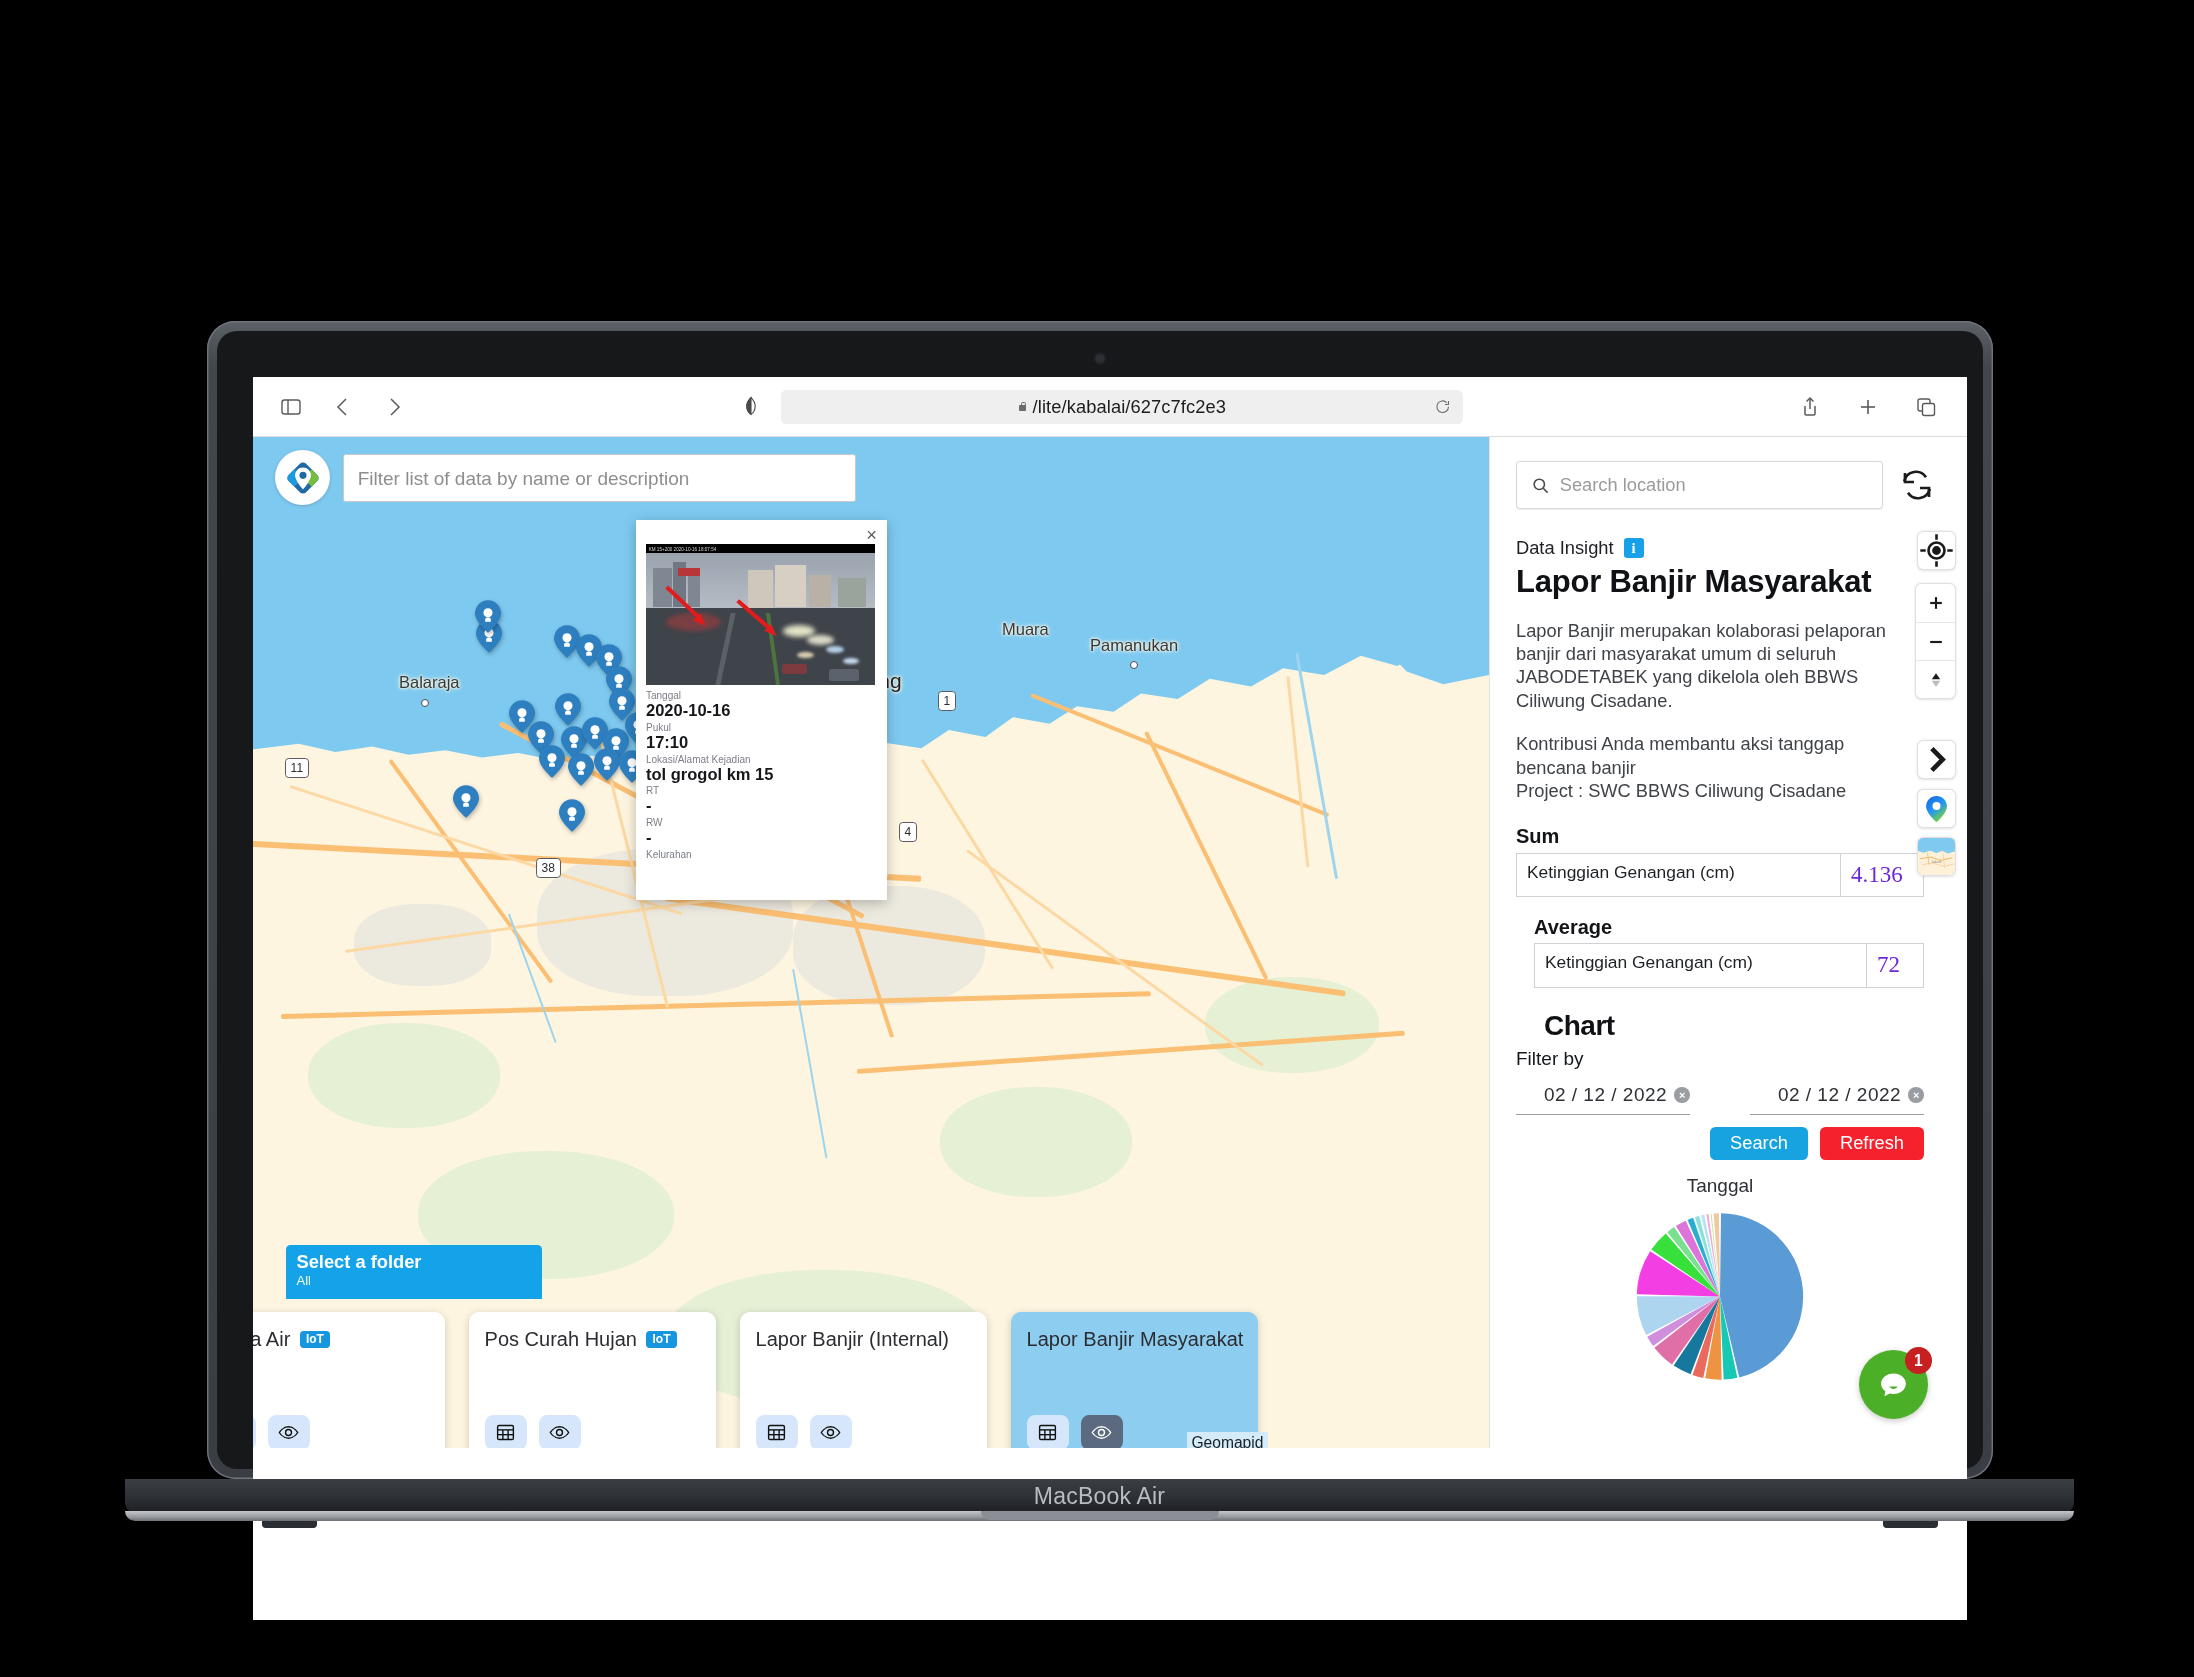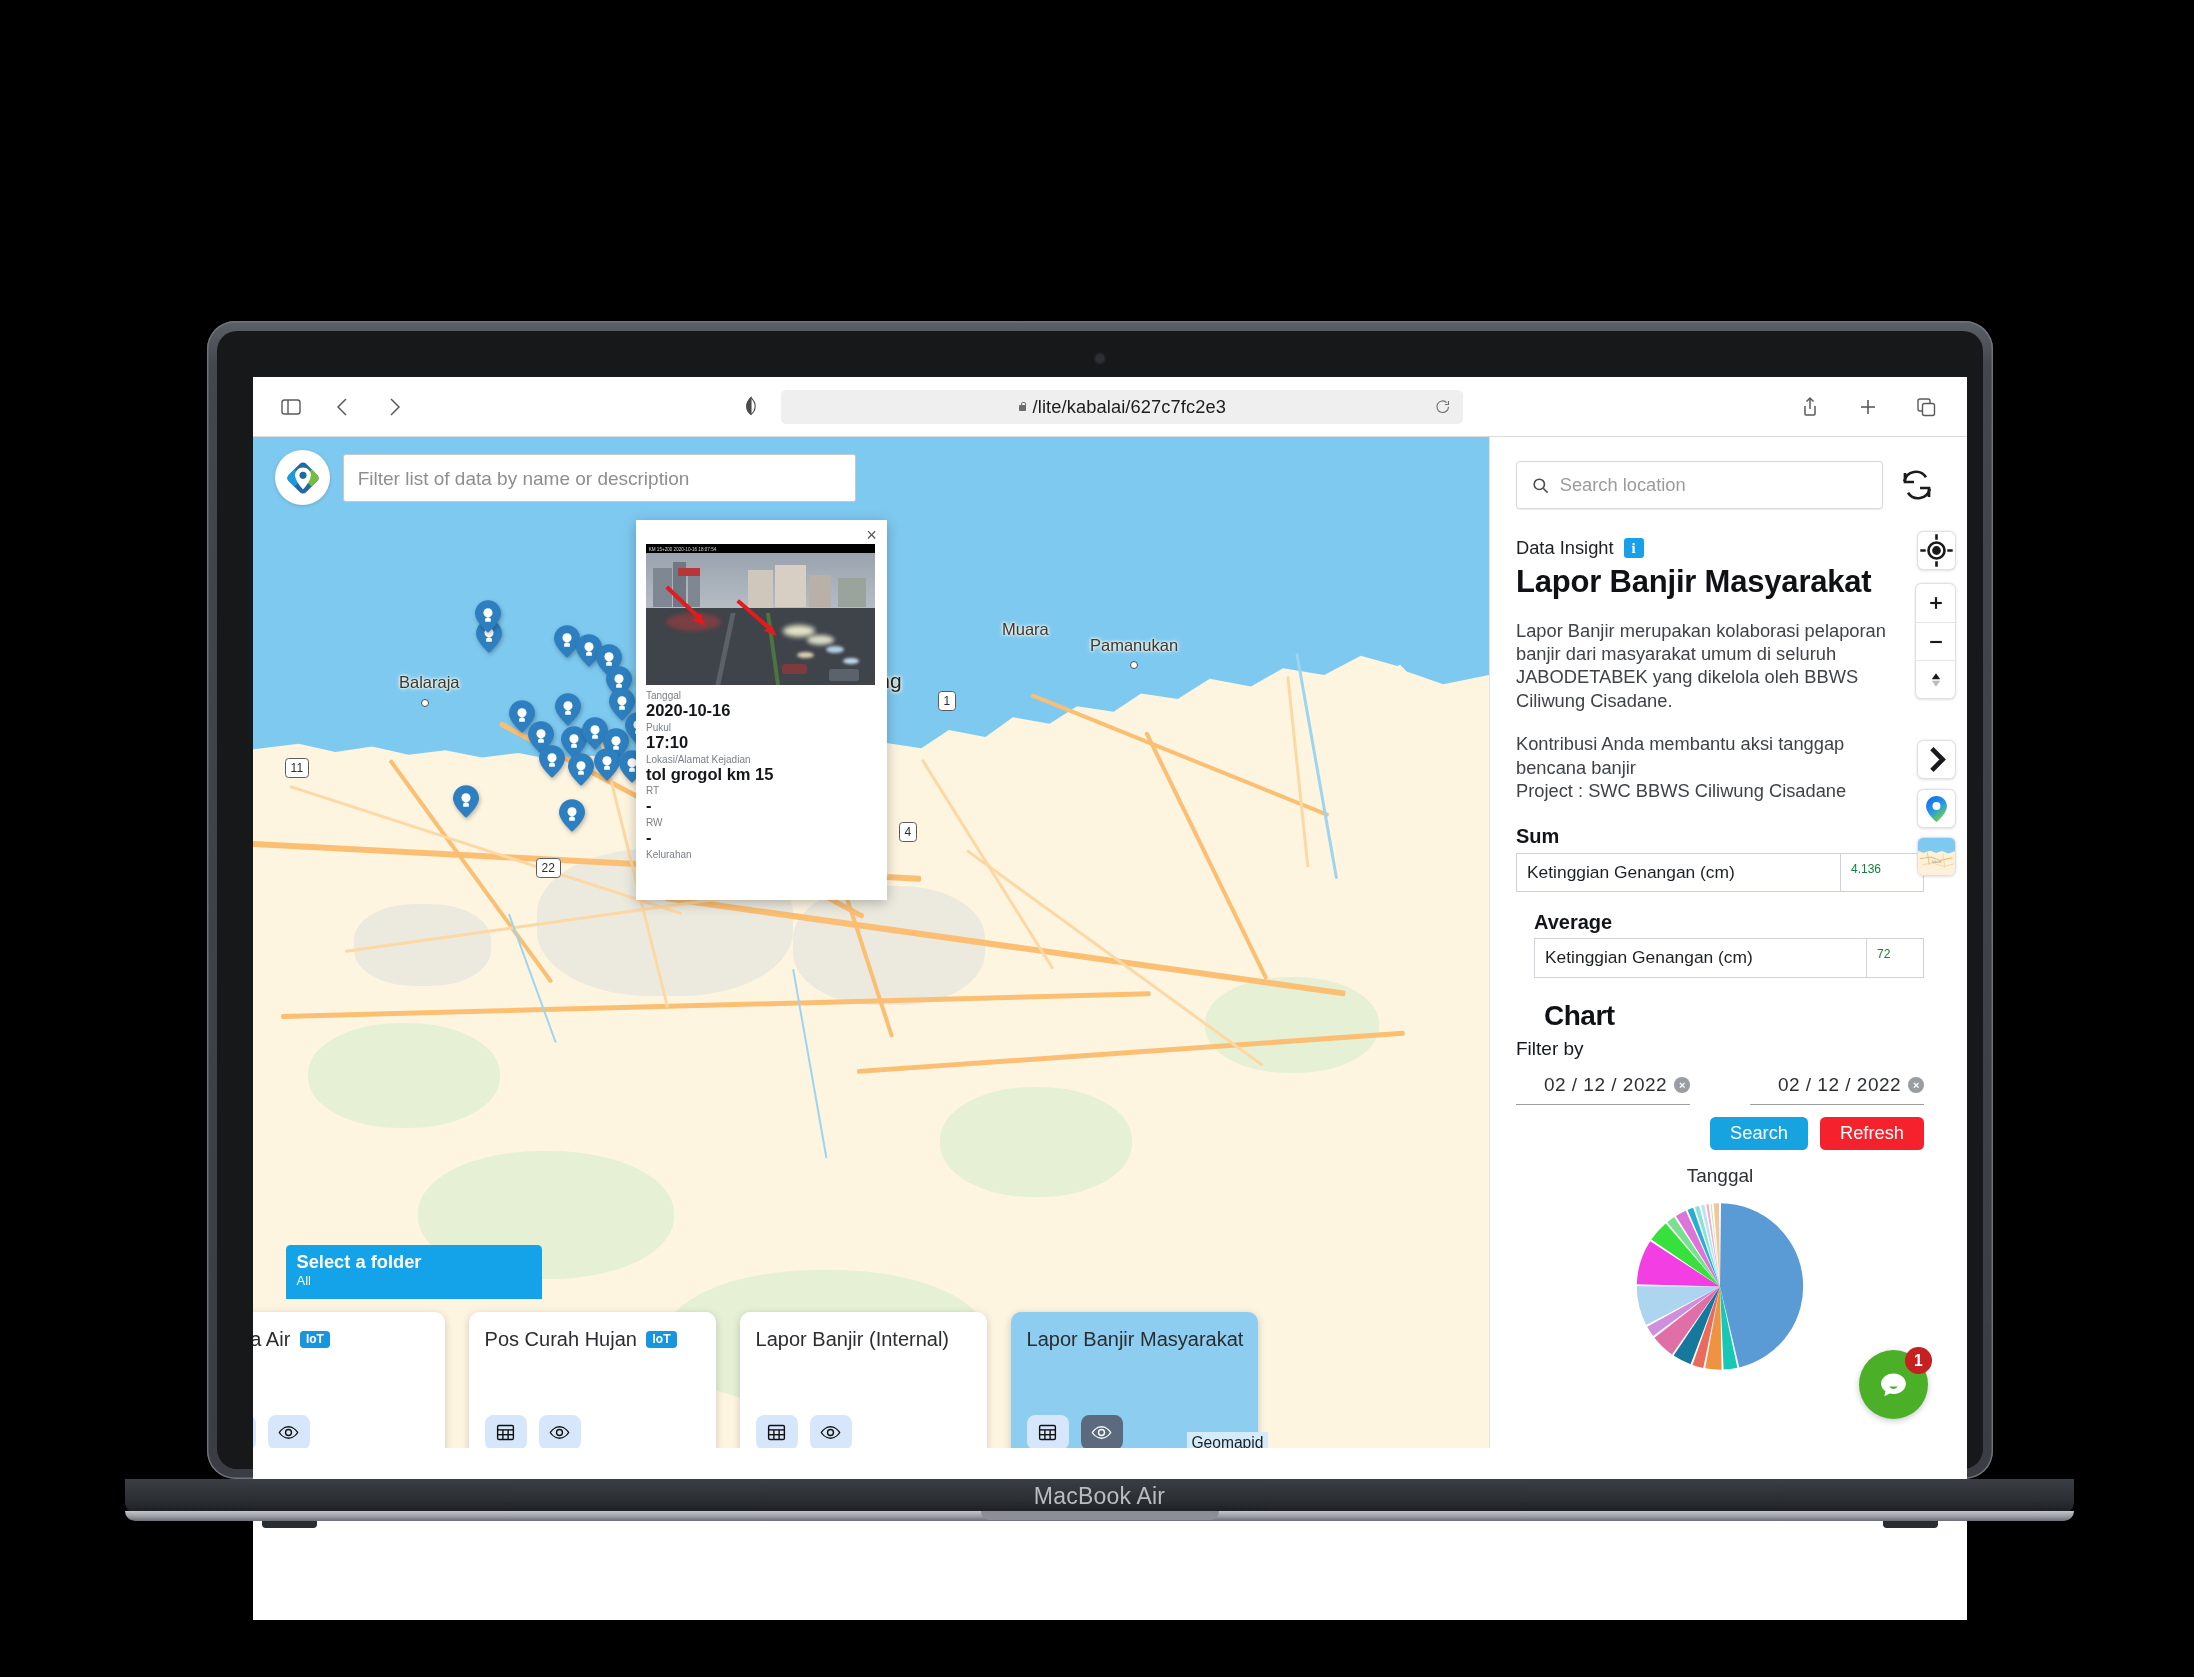--- a/index.html
+++ b/index.html
@@ -242,21 +242,21 @@
     align-items:center; justify-content:center; font-family:"Liberation Serif",serif;
   }
   .insight h1 { font-size:31px; font-weight:700; color:#0f1114; margin-top:4.6px; letter-spacing:-0.2px;}
   .insight p { font-size:18.3px; color:#3f4348; line-height:1.28; margin-top:19px; }
   .insight p.block2 { margin-top:20px; }
 
   .stat-sec { padding:0 43px 0 26px; margin-top:23px; }
   .stat-title { font-size:20px; font-weight:700; color:#121418; margin-bottom:4.6px; }
   .stat-table { display:flex; border:0.5px solid #cfd2d6; width:100%; }
   .stat-table .k { flex:1; padding:8.2px 10px; font-size:17.4px; color:#1d2024; border-right:0.5px solid #cfd2d6; }
-  .stat-table .v { width:82px; padding:8.2px 10px; font-size:12px; color:#15803d; }
+  .stat-table .v { width:82px; padding:8.2px 10px; font-size:23px; color:#6d28d9;font-family:Liberation Serif, serif; }
   .stat-sec.avg { margin-top:18.3px;padding-left:44px; }
   .stat-sec.avg .v { width:56px; }
 
   .chart-sec { padding:0 43px 0 26px; margin-top:22px; position:relative; }
   .chart-sec h2 { font-size:28px; font-weight:700; color:#0f1114; letter-spacing:-0.5px;margin-left:28px; }
   .filter-lbl { font-size:19px; color:#15181c; margin-top:6.4px; }
   .date-row { display:flex; gap:60px; margin-top:13.7px; }
   .date-field {
     flex:1; border-bottom:0.9px solid #9a9da1; padding-bottom:8.2px;
     display:flex; align-items:center; justify-content:flex-end; gap:7.3px;
@@ -428,21 +428,21 @@
               <span class="maplabel" style="left:837px; top:199px;">Pamanukan</span>
               <span class="citydot" style="left:877px; top:224px;"></span>
             </div>
 
             <div>
               <span class="shield-rd" style="left:32px; top:321px;">11</span>
               <span class="shield-rd" style="left:495px; top:236px;">AH2</span>
               <span class="shield-rd" style="left:600px; top:254px;">1</span>
               <span class="shield-rd" style="left:685px; top:254px;">1</span>
               <span class="shield-rd" style="left:581px; top:339px;">AH2</span>
-              <span class="shield-rd" style="left:283px; top:421px;">22</span>
+              <span class="shield-rd" style="left:283px; top:421px;">38</span>
               <span class="shield-rd" style="left:646px; top:385px;">4</span>
             </div>
 
             <div>
               <span class="pin" style="left:223px; top:183px;"><svg viewBox="0 0 24 30">
                     <path d="M12 0C5.4 0 0 5.4 0 12c0 8 12 18 12 18s12-10 12-18C24 5.4 18.6 0 12 0z" fill="#2e7fc0"></path>
                     <circle cx="12" cy="11.5" r="4.2" fill="#fff"></circle>
                     <path d="M12 15.6c-1.4 0-2.6.9-2.6 2v2.2h5.2v-2.2c0-1.1-1.2-2-2.6-2z" fill="#fff"></path>
                   </svg></span>
               <span class="pin" style="left:301px; top:188px;"><svg viewBox="0 0 24 30">

